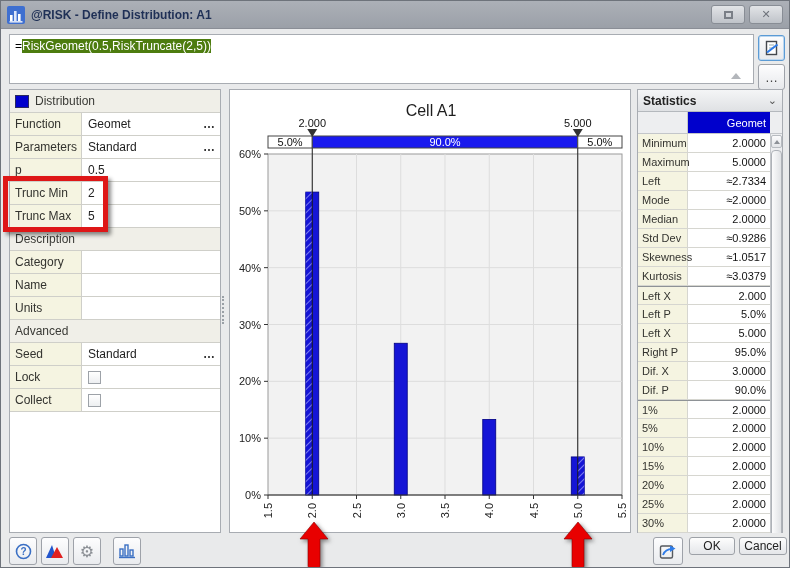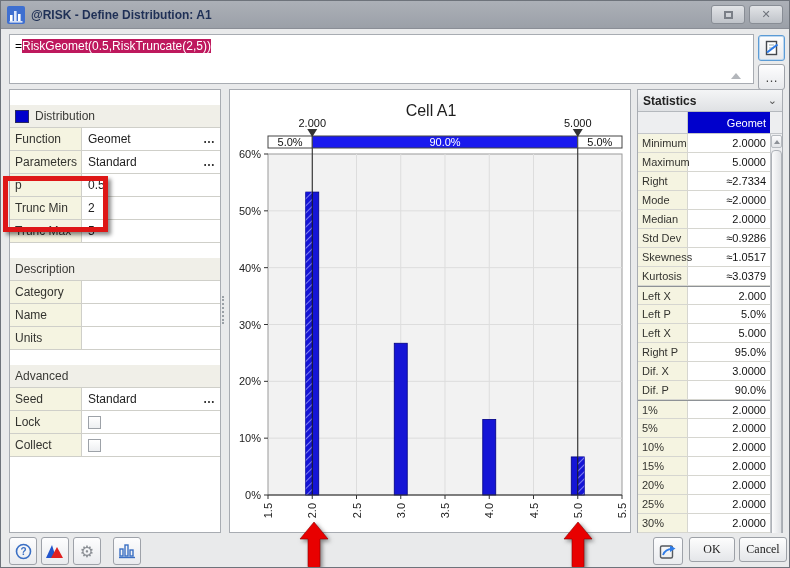--- a/index.html
+++ b/index.html
@@ -14,35 +14,35 @@
   .title-text { font-size:12px; font-weight:bold; color:#1F3056; }
   .win-controls { margin-left:auto; display:flex; gap:4px; }
   .win-btn { width:34px; height:19px; border:1px solid #888D95; border-radius:3px;
     background:linear-gradient(#E2E4E7,#BFC3C9); display:flex; align-items:center; justify-content:center;
     color:#6F747C; font-weight:bold; font-size:11px; }
   .max-glyph { width:9px; height:8px; border:2px solid #7A7F87; }
 
   
   .formula-box { position:absolute; left:8px; top:33px; width:745px; height:50px;
     background:#FFF; border:1px solid #A8ACB2; font-size:12px; padding:4px 14px 0 5px; }
-  .fx-sel { background:#be185d; color:#FFF; }
+  .fx-sel { background:#4d7c0f; color:#FFF; }
   .spin-arrows { position:absolute; right:12px; top:36px; width:10px; height:44px; }
   .spin-arrows .up   { position:absolute; top:2px; left:0; width:0; height:0; border-left:5px solid transparent; border-right:5px solid transparent; border-bottom:6px solid #B3B6BB; }
   .spin-arrows .down { position:absolute; bottom:2px; left:0; width:0; height:0; border-left:5px solid transparent; border-right:5px solid transparent; border-top:6px solid #B3B6BB; }
   .fx-side { position:absolute; right:4px; top:34px; display:flex; flex-direction:column; gap:3px; }
   .icon-btn { width:27px; height:26px; border:1px solid #9EA2A9; border-radius:3px;
     background:linear-gradient(#FDFDFE,#E7E9EC); display:flex; align-items:center; justify-content:center;
     font-size:13px; color:#444; }
   .icon-btn.active { border-color:#5B9BD5; box-shadow:0 0 0 1px #BCD7F0 inset; }
 
   
   .left-panel { position:absolute; left:8px; top:88px; width:212px; height:444px;
     background:#FFF; border:1px solid #A8ACB2; font-size:12px; }
   .prop-row { display:flex; height:23px; border-bottom:1px solid #CFCFC9; align-items:stretch; }
-  .prop-header { background:#F0EFE8; color:#3A3A36; display:flex; align-items:center; padding-left:5px; height:23px; border-bottom:1px solid #CFCFC9;margin-top:15px; }
+  .prop-header { background:#F0EFE8; color:#3A3A36; display:flex; align-items:center; padding-left:5px; height:23px; border-bottom:1px solid #CFCFC9; }
   .swatch { width:14px; height:13px; background:#0000CC; border:1px solid #2A2A60; margin-right:6px; }
   .prop-label { width:72px; background:#F5F4E1; border-right:1px solid #CFCFC9; display:flex; align-items:center; padding-left:5px; color:#33332F; }
   .prop-label.blue { background:#D9E6F6; }
   .prop-value { flex:1; display:flex; align-items:center; padding-left:6px; color:#222; position:relative; }
   .ellipsis-btn { position:absolute; right:4px; top:0; height:100%; display:flex; align-items:center; color:#333; font-weight:bold; letter-spacing:1px; }
   .checkbox { width:13px; height:13px; border:1px solid #9DA2A8; background:linear-gradient(#FFF,#EDEFF1); }
   .static-input { width:116px; height:17px; background:#FFF; border:1px dotted #555; }
   .panel-splitter { position:absolute; left:221px; top:295px; width:3px; height:28px; border-left:2px dotted #9AA0A6; }
 
   .red-box { position:absolute; left:2px; top:175px; width:105px; height:56px;
@@ -71,23 +71,23 @@
   .sb-btn { position:absolute; left:0; width:11px; height:13px; background:linear-gradient(#FBFBFC,#E3E5E8); border:1px solid #B7BBC0; border-radius:2px; }
   .sb-up { top:1px; } .sb-down { bottom:1px; }
   .sb-tri-up   { position:absolute; left:2px; top:4px; width:0; height:0; border-left:3px solid transparent; border-right:3px solid transparent; border-bottom:4px solid #8D9197; }
   .sb-tri-down { position:absolute; left:2px; top:4px; width:0; height:0; border-left:3px solid transparent; border-right:3px solid transparent; border-top:4px solid #8D9197; }
   .sb-thumb { position:absolute; left:0; top:16px; width:11px; bottom:16px; background:linear-gradient(90deg,#FBFBFC,#E0E2E5); border:1px solid #AEB2B8; border-radius:4px; }
 
   
   .bottombar { position:absolute; left:0; top:532px; width:100%; height:36px; background:#E9EAEB; }
   .tool-btn { position:absolute; top:4px; width:28px; height:28px; border:1px solid #9EA2A9; border-radius:3px;
     background:linear-gradient(#FDFDFE,#E9EBEE); display:flex; align-items:center; justify-content:center; }
-  .action-btn { position:absolute; top:4px; height:25px; border:1px solid #9DA1A7; border-radius:3px;
+  .action-btn { position:absolute; top:4px; height:18px; border:1px solid #9DA1A7; border-radius:3px;
     background:linear-gradient(#FDFDFD,#E4E6E9); font-size:12px; color:#222;
-    display:flex; align-items:center; justify-content:center; font-family:Liberation Serif, serif; }
+    display:flex; align-items:center; justify-content:center; font-family:Liberation Sans, sans-serif; }
   .red-arrow { position:absolute; z-index:30; filter:drop-shadow(2px 2px 2px rgba(40,40,40,0.55)); }
 </style>
 </head>
 <body>
 
 <div class="window">
 
   <div class="titlebar">
     <svg class="app-icon" viewBox="0 0 18 18">
       <rect x="0" y="0" width="18" height="18" rx="2" fill="#3E6FD0"></rect>
@@ -301,21 +301,21 @@
     <div class="stats-rows" id="stats-rows">
         <div class="stats-row">
           <div class="lbl">Minimum</div>
           <div class="val">2.0000</div>
         </div>
         <div class="stats-row">
           <div class="lbl">Maximum</div>
           <div class="val">5.0000</div>
         </div>
         <div class="stats-row">
-          <div class="lbl">Right</div>
+          <div class="lbl">Left</div>
           <div class="val">≈2.7334</div>
         </div>
         <div class="stats-row">
           <div class="lbl">Mode</div>
           <div class="val">≈2.0000</div>
         </div>
         <div class="stats-row">
           <div class="lbl">Median</div>
           <div class="val">2.0000</div>
         </div>

